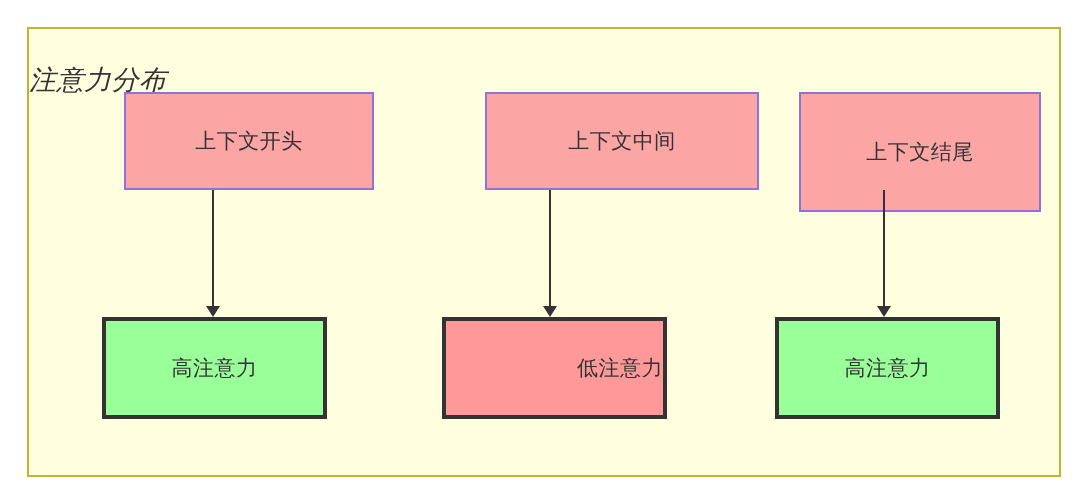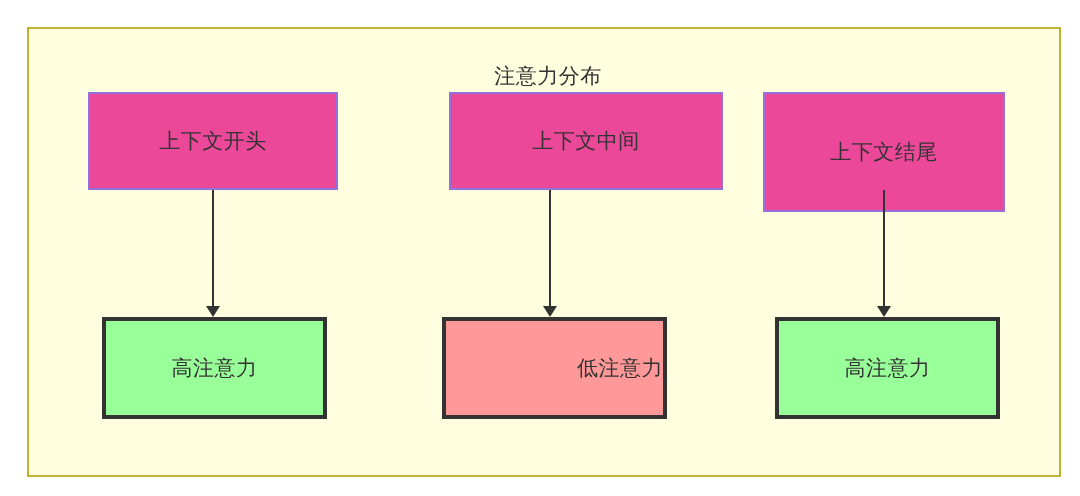--- a/index.html
+++ b/index.html
@@ -27,38 +27,39 @@
     height: 450px;
     background: #ffffe0;
     border: 2px solid #bdb434;
     box-sizing: border-box;
   }
   .subgraph-title {
     position: absolute;
     left: 0;
     top: 33px;
     width: 1038px;
-    text-align: center;
-    font-size: 21px;
+    font-size: 27px;
     color: #333333;
     letter-spacing: 0.5px;
+    font-style: italic;
   }
   .node {
     position: absolute;
     box-sizing: border-box;
     display: flex;
     align-items: center;
     justify-content: center;
     font-size: 21px;
     color: #333333;
     letter-spacing: 0.5px;
   }
   .node-context {
-    background: #ec4899;
+    background: #fca5a5;
     border: 2px solid #9370db;
+    margin-left: 36px;
   }
   .node-attn {
     border: 4px solid #333333;
   }
   .node-high {
     background: #99ff99;
   }
   .node-low {
     background: #ff9999;
     justify-content: flex-end;

